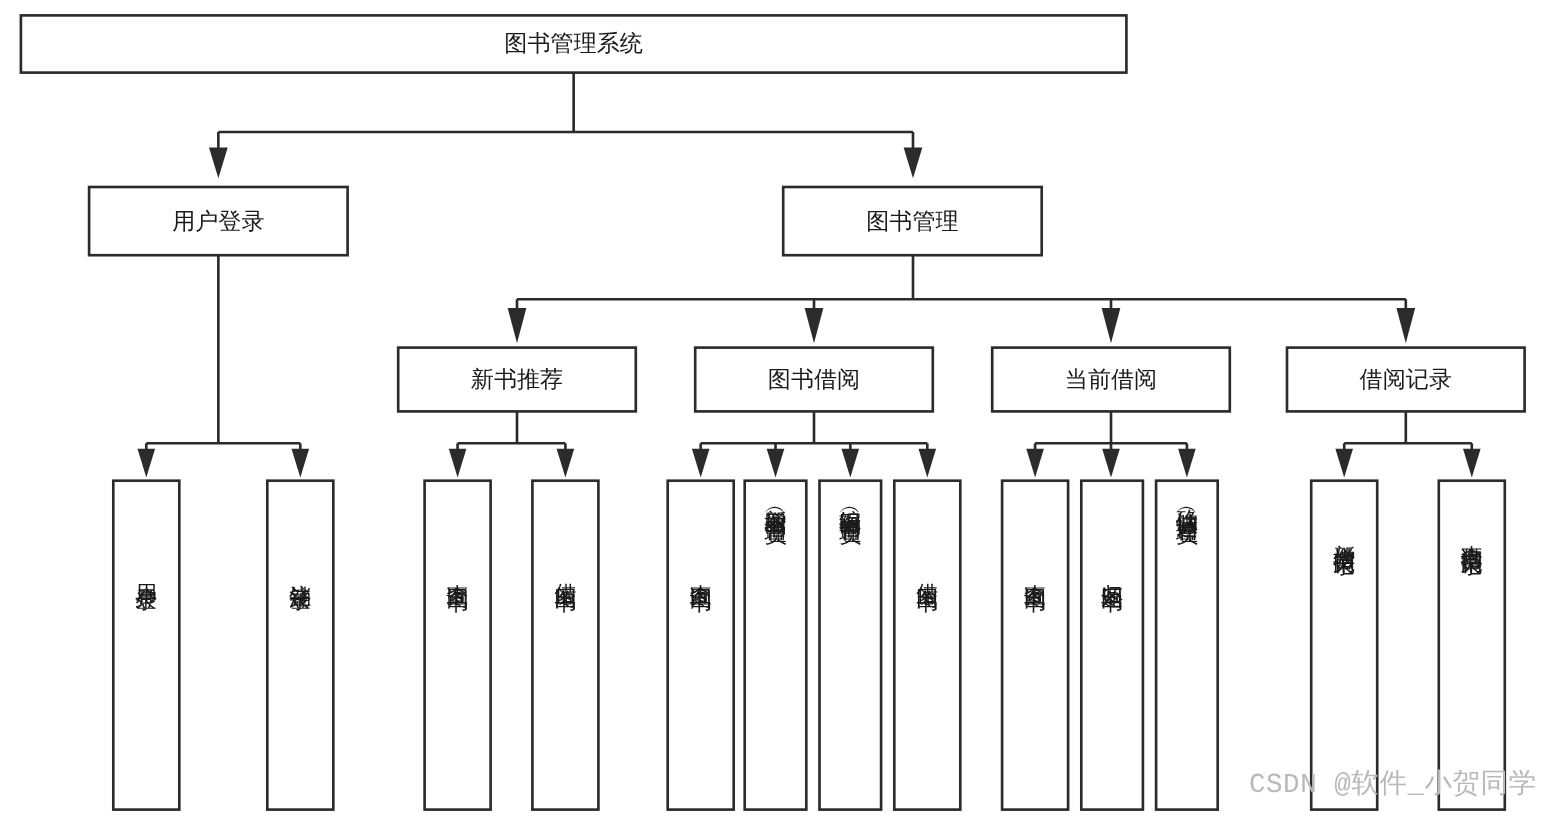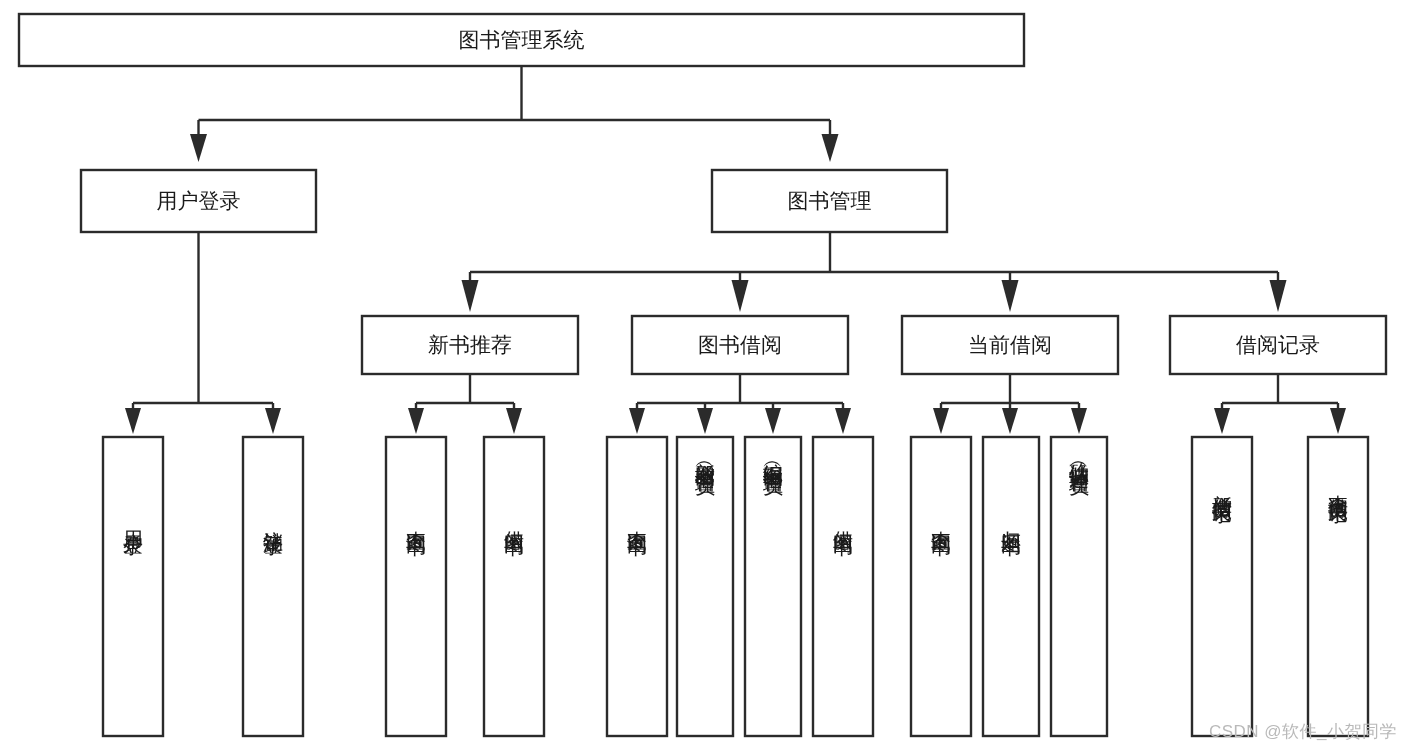--- a/index.html
+++ b/index.html
@@ -60,23 +60,23 @@
     display: flex;
     align-items: center;
     justify-content: flex-start;
     text-align: left;
     white-space: nowrap;
     pointer-events: none;
   }
   .watermark {
     position: absolute;
     right: 8px;
-    bottom: 4px;
-    font-family: Liberation Sans, sans-serif;
-    font-size: 17px;
+    bottom: 19px;
+    font-family: Liberation Mono, monospace;
+    font-size: 25px;
     color: #b9b9b9;
     white-space: nowrap;
     letter-spacing: 0.5px;
   }
 </style>
 </head>
 <body>
 
 <div id="diagram-root">
 

